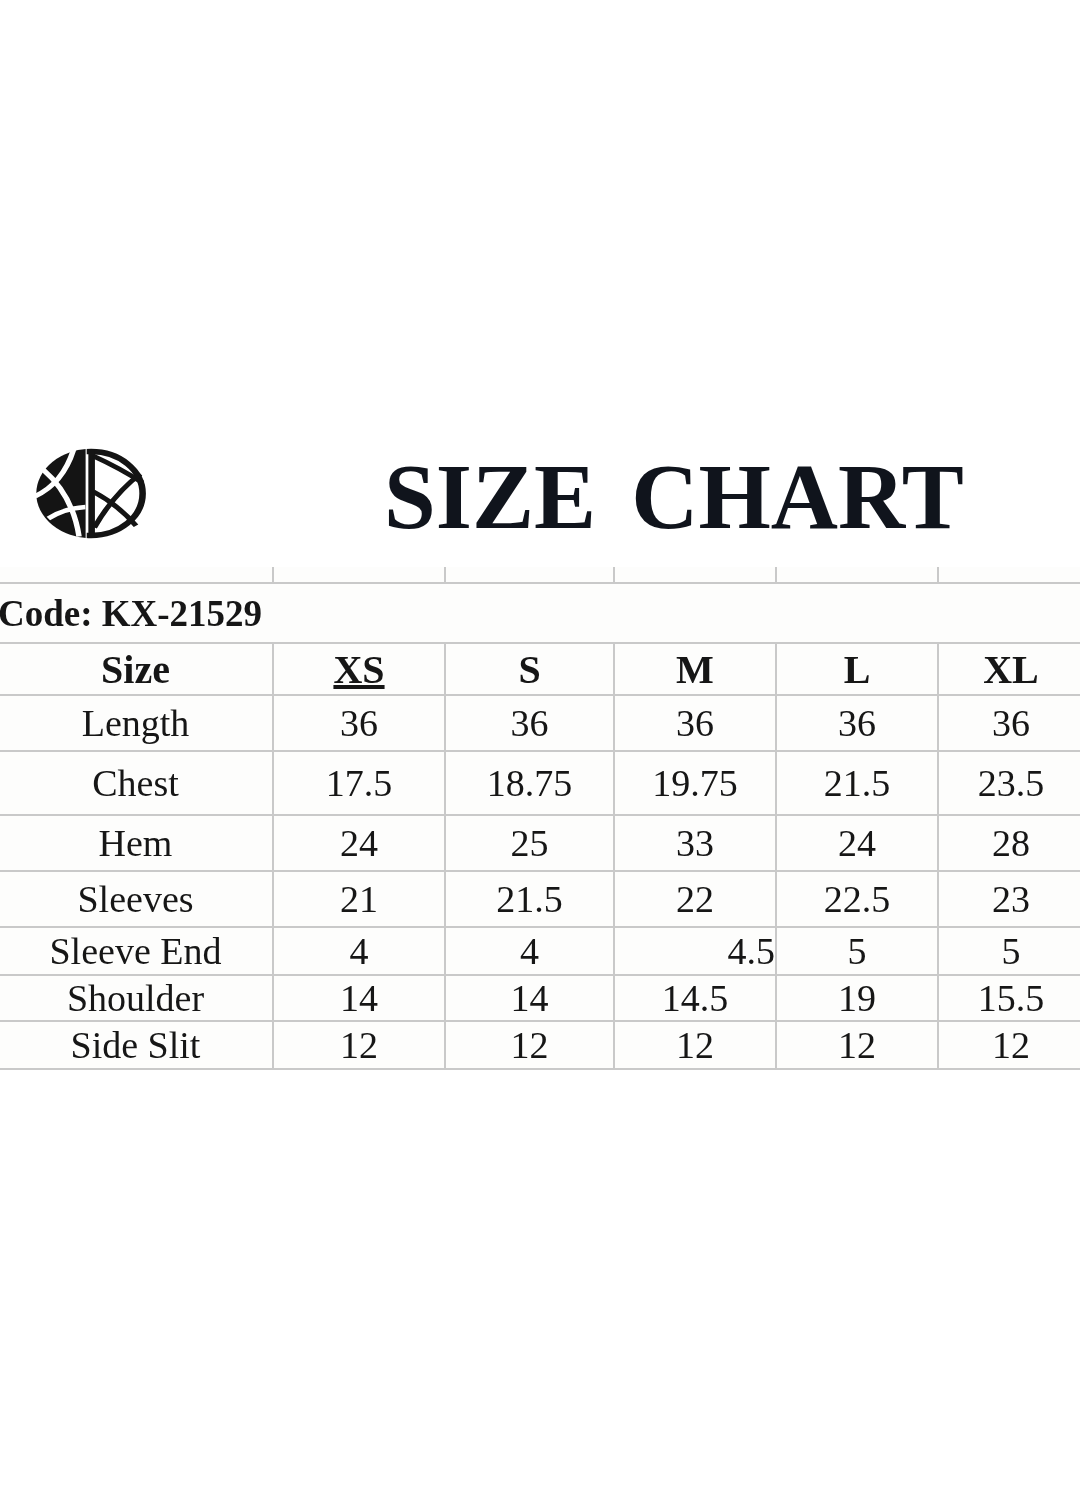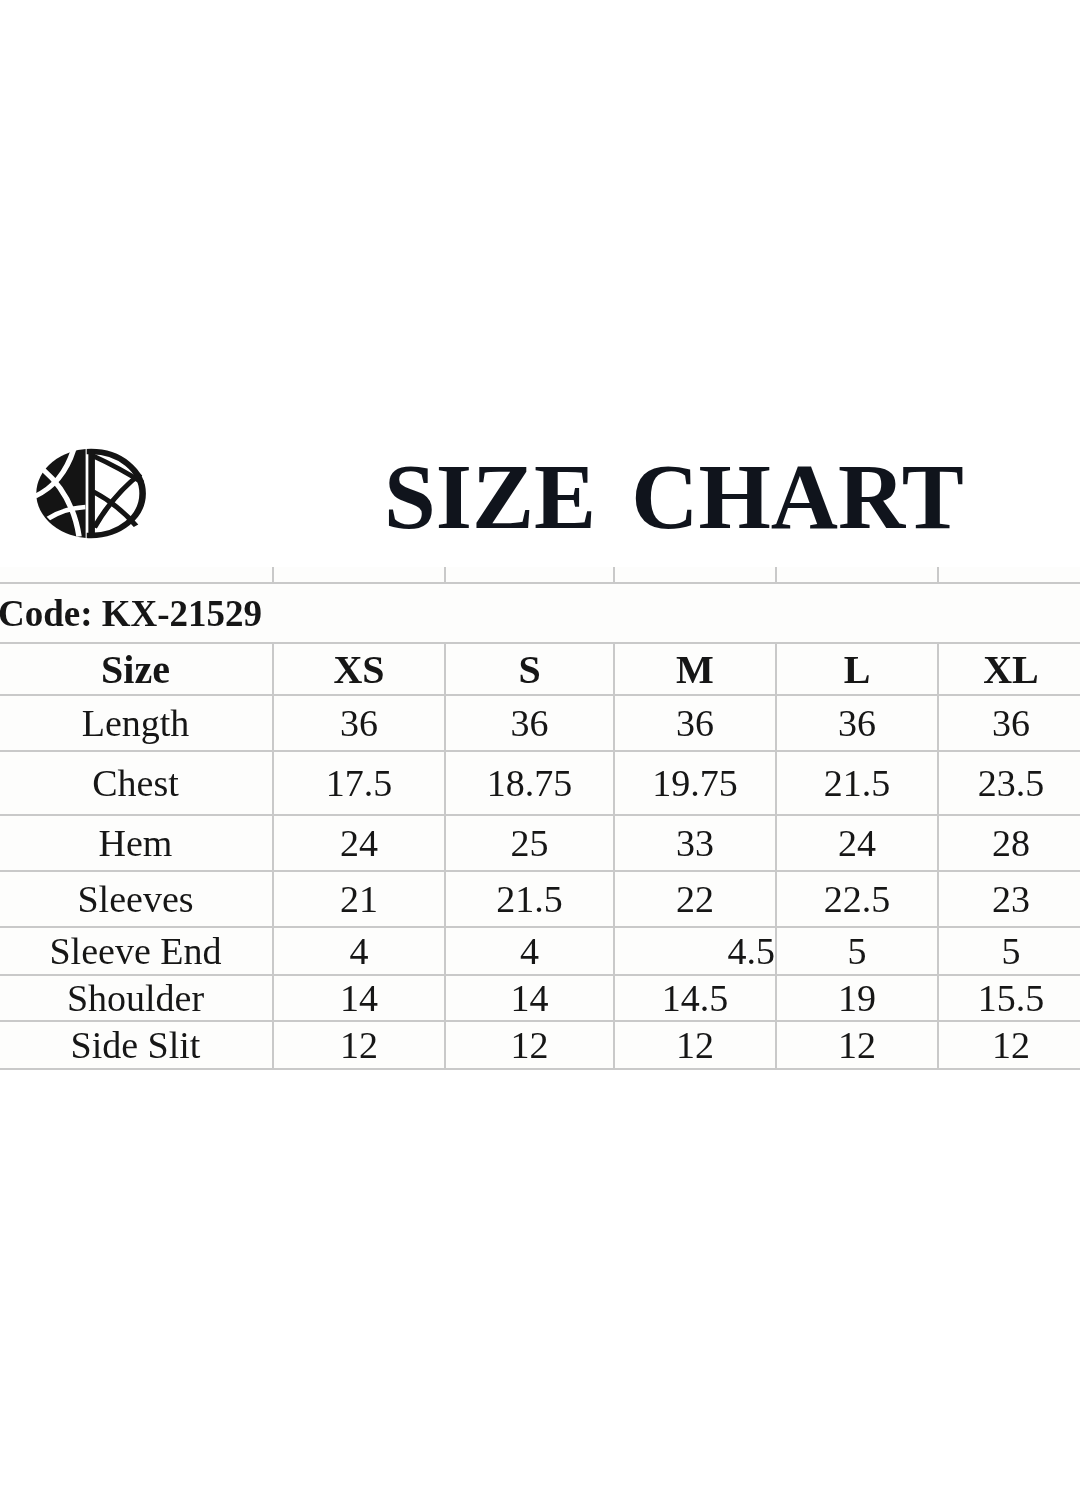--- a/index.html
+++ b/index.html
@@ -127,21 +127,21 @@
           <td style="border-color: rgb(201, 201, 201);"></td>
           <td style="border-color: rgb(201, 201, 201);"></td>
           <td style="border-color: rgb(201, 201, 201);"></td>
           <td style="border-color: rgb(201, 201, 201);"></td>
       </tr>
       <tr class="code-row">
         <td colspan="6" style="border-color: rgb(201, 201, 201);">Code: KX-21529</td>
       </tr>
       <tr id="header-row">
           <th style="border-color: rgb(201, 201, 201);">Size</th>
-          <th style="border-color: rgb(201, 201, 201);">XS</th>
+          <th style="border-color: rgb(201, 201, 201); text-decoration: underline;">XS</th>
           <th style="border-color: rgb(201, 201, 201);">S</th>
           <th style="border-color: rgb(201, 201, 201);">M</th>
           <th style="border-color: rgb(201, 201, 201);">L</th>
           <th style="border-color: rgb(201, 201, 201);">XL</th>
         </tr>
     </thead>
     <tbody id="size-table-body">
         <tr>
           <td style="border-color: rgb(201, 201, 201);">Length</td>
           <td style="border-color: rgb(201, 201, 201);">36</td>

